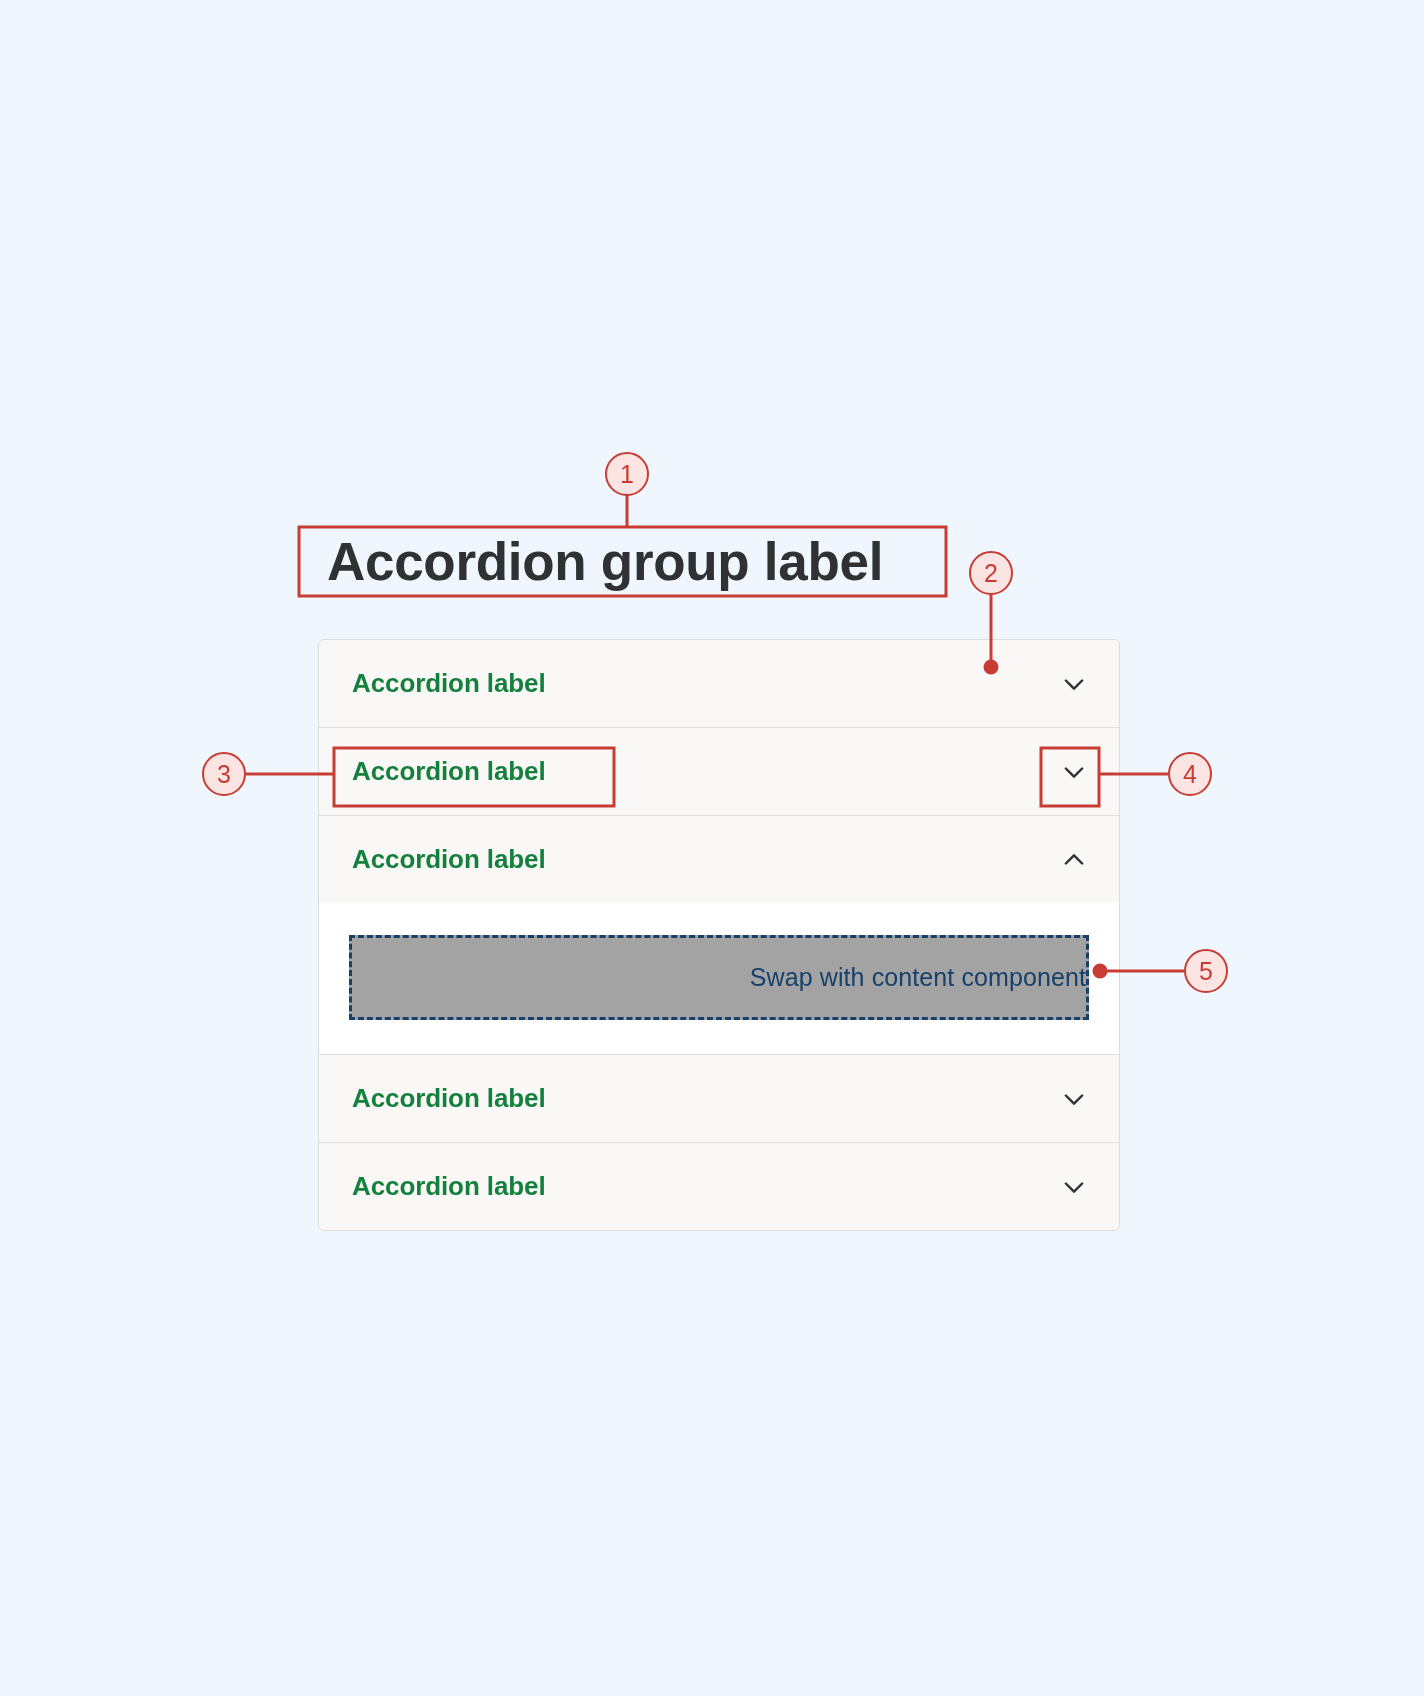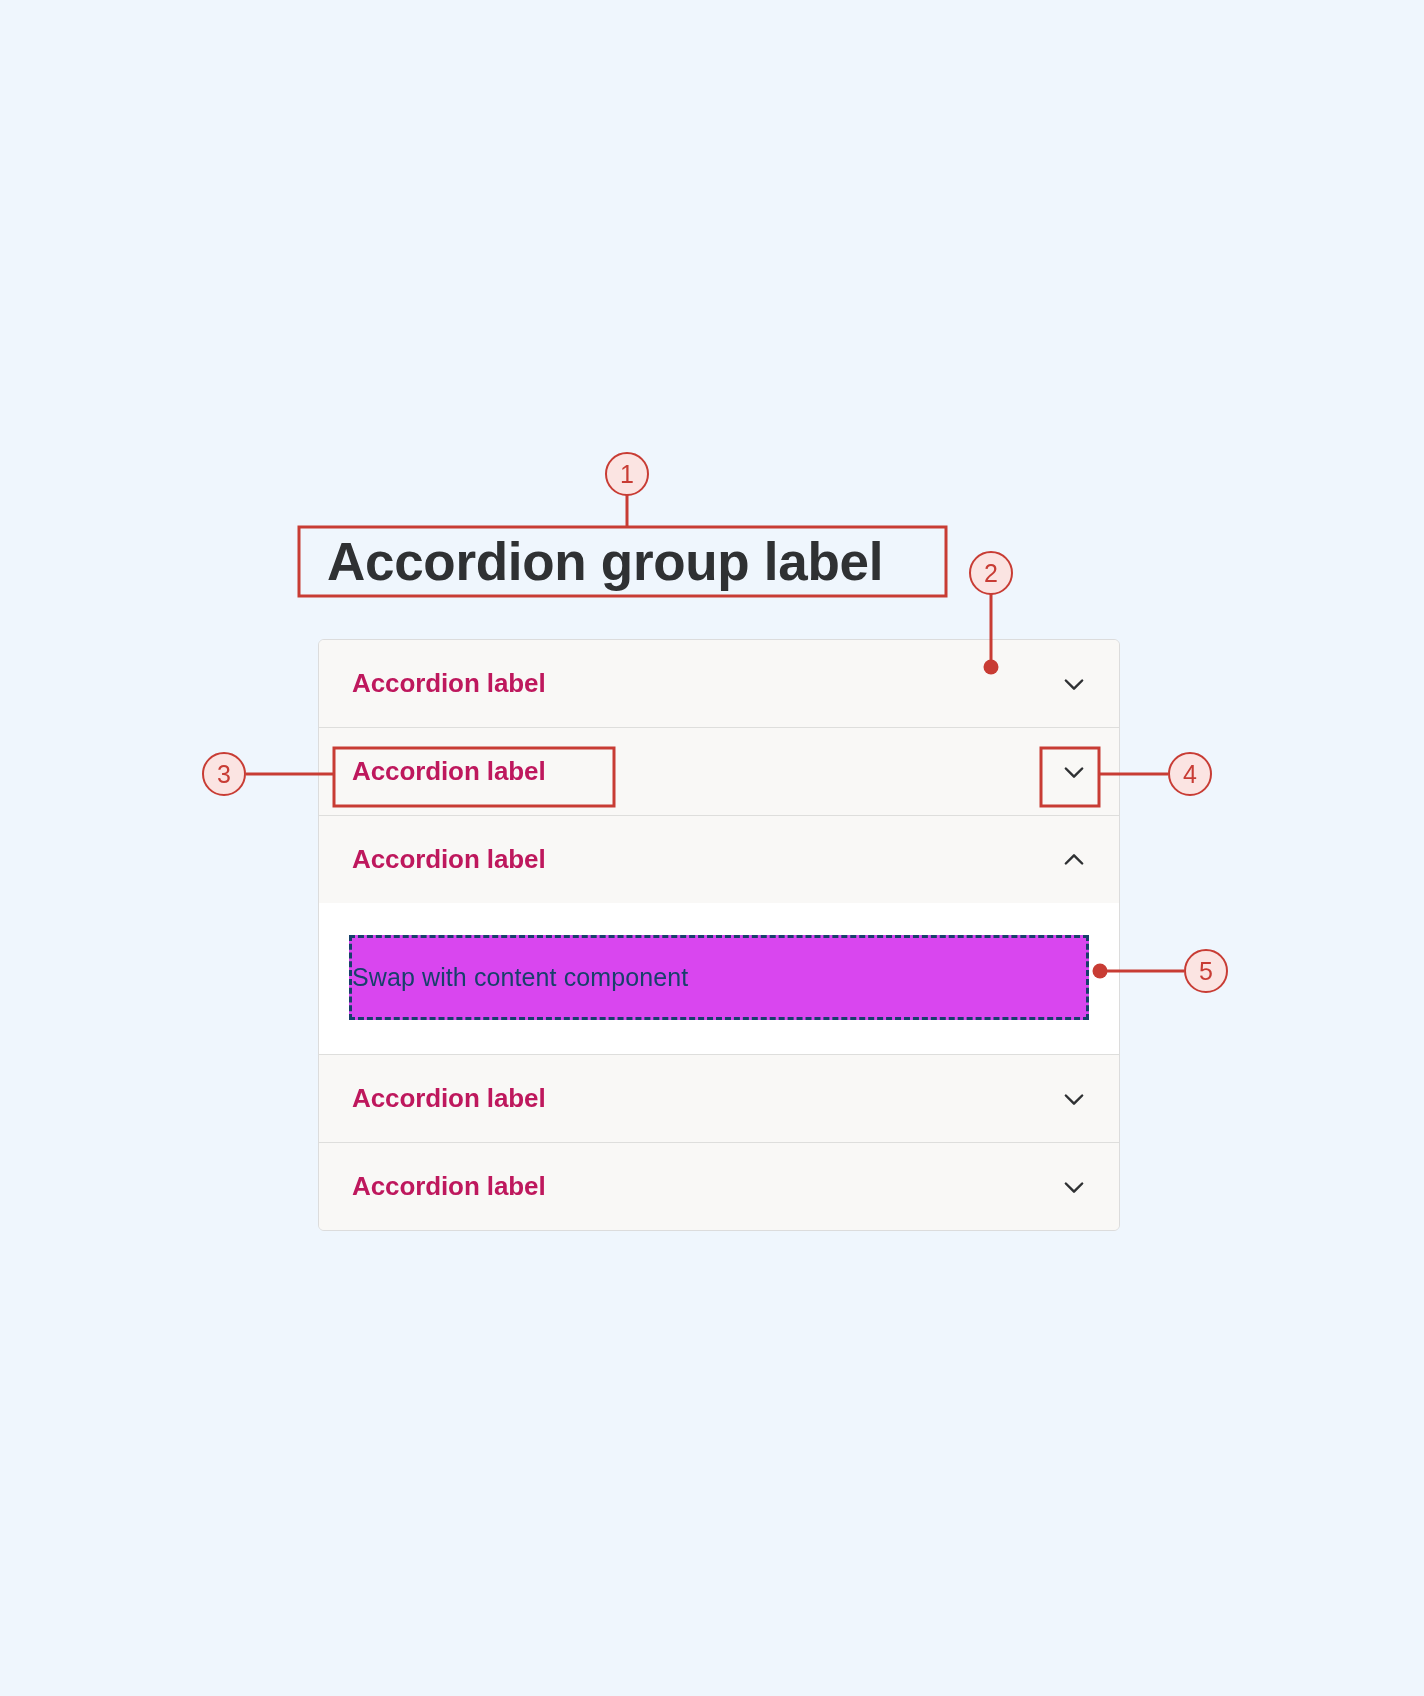--- a/index.html
+++ b/index.html
@@ -65,46 +65,46 @@
     align-items: center;
     justify-content: space-between;
     padding: 0 30px 0 33px;
     box-sizing: border-box;
     background: #f9f8f6;
     cursor: pointer;
   }
   .acc-label {
     font-size: 26px;
     font-weight: bold;
-    color: #be185d;
+    color: #15803d;
     letter-spacing: -0.1px;
   }
   .chev {
     width: 30px;
     height: 30px;
     display: flex;
     align-items: center;
     justify-content: center;
     flex: none;
   }
   .chev svg { display: block; }
 
   
   .acc-body {
     background: #ffffff;
     padding: 32px 30px 34px 30px;
     box-sizing: border-box;
   }
   .swap-box {
     border: 3px dashed #17406b;
-    background: #d946ef;
+    background: #a3a3a3;
     height: 85px;
     display: flex;
     align-items: center;
-    justify-content: flex-start;
+    justify-content: flex-end;
     box-sizing: border-box;
   }
   .swap-text {
     font-size: 25px;
     color: #17406b;
     letter-spacing: 0.1px;
   }
 
   
   .ann-svg {

